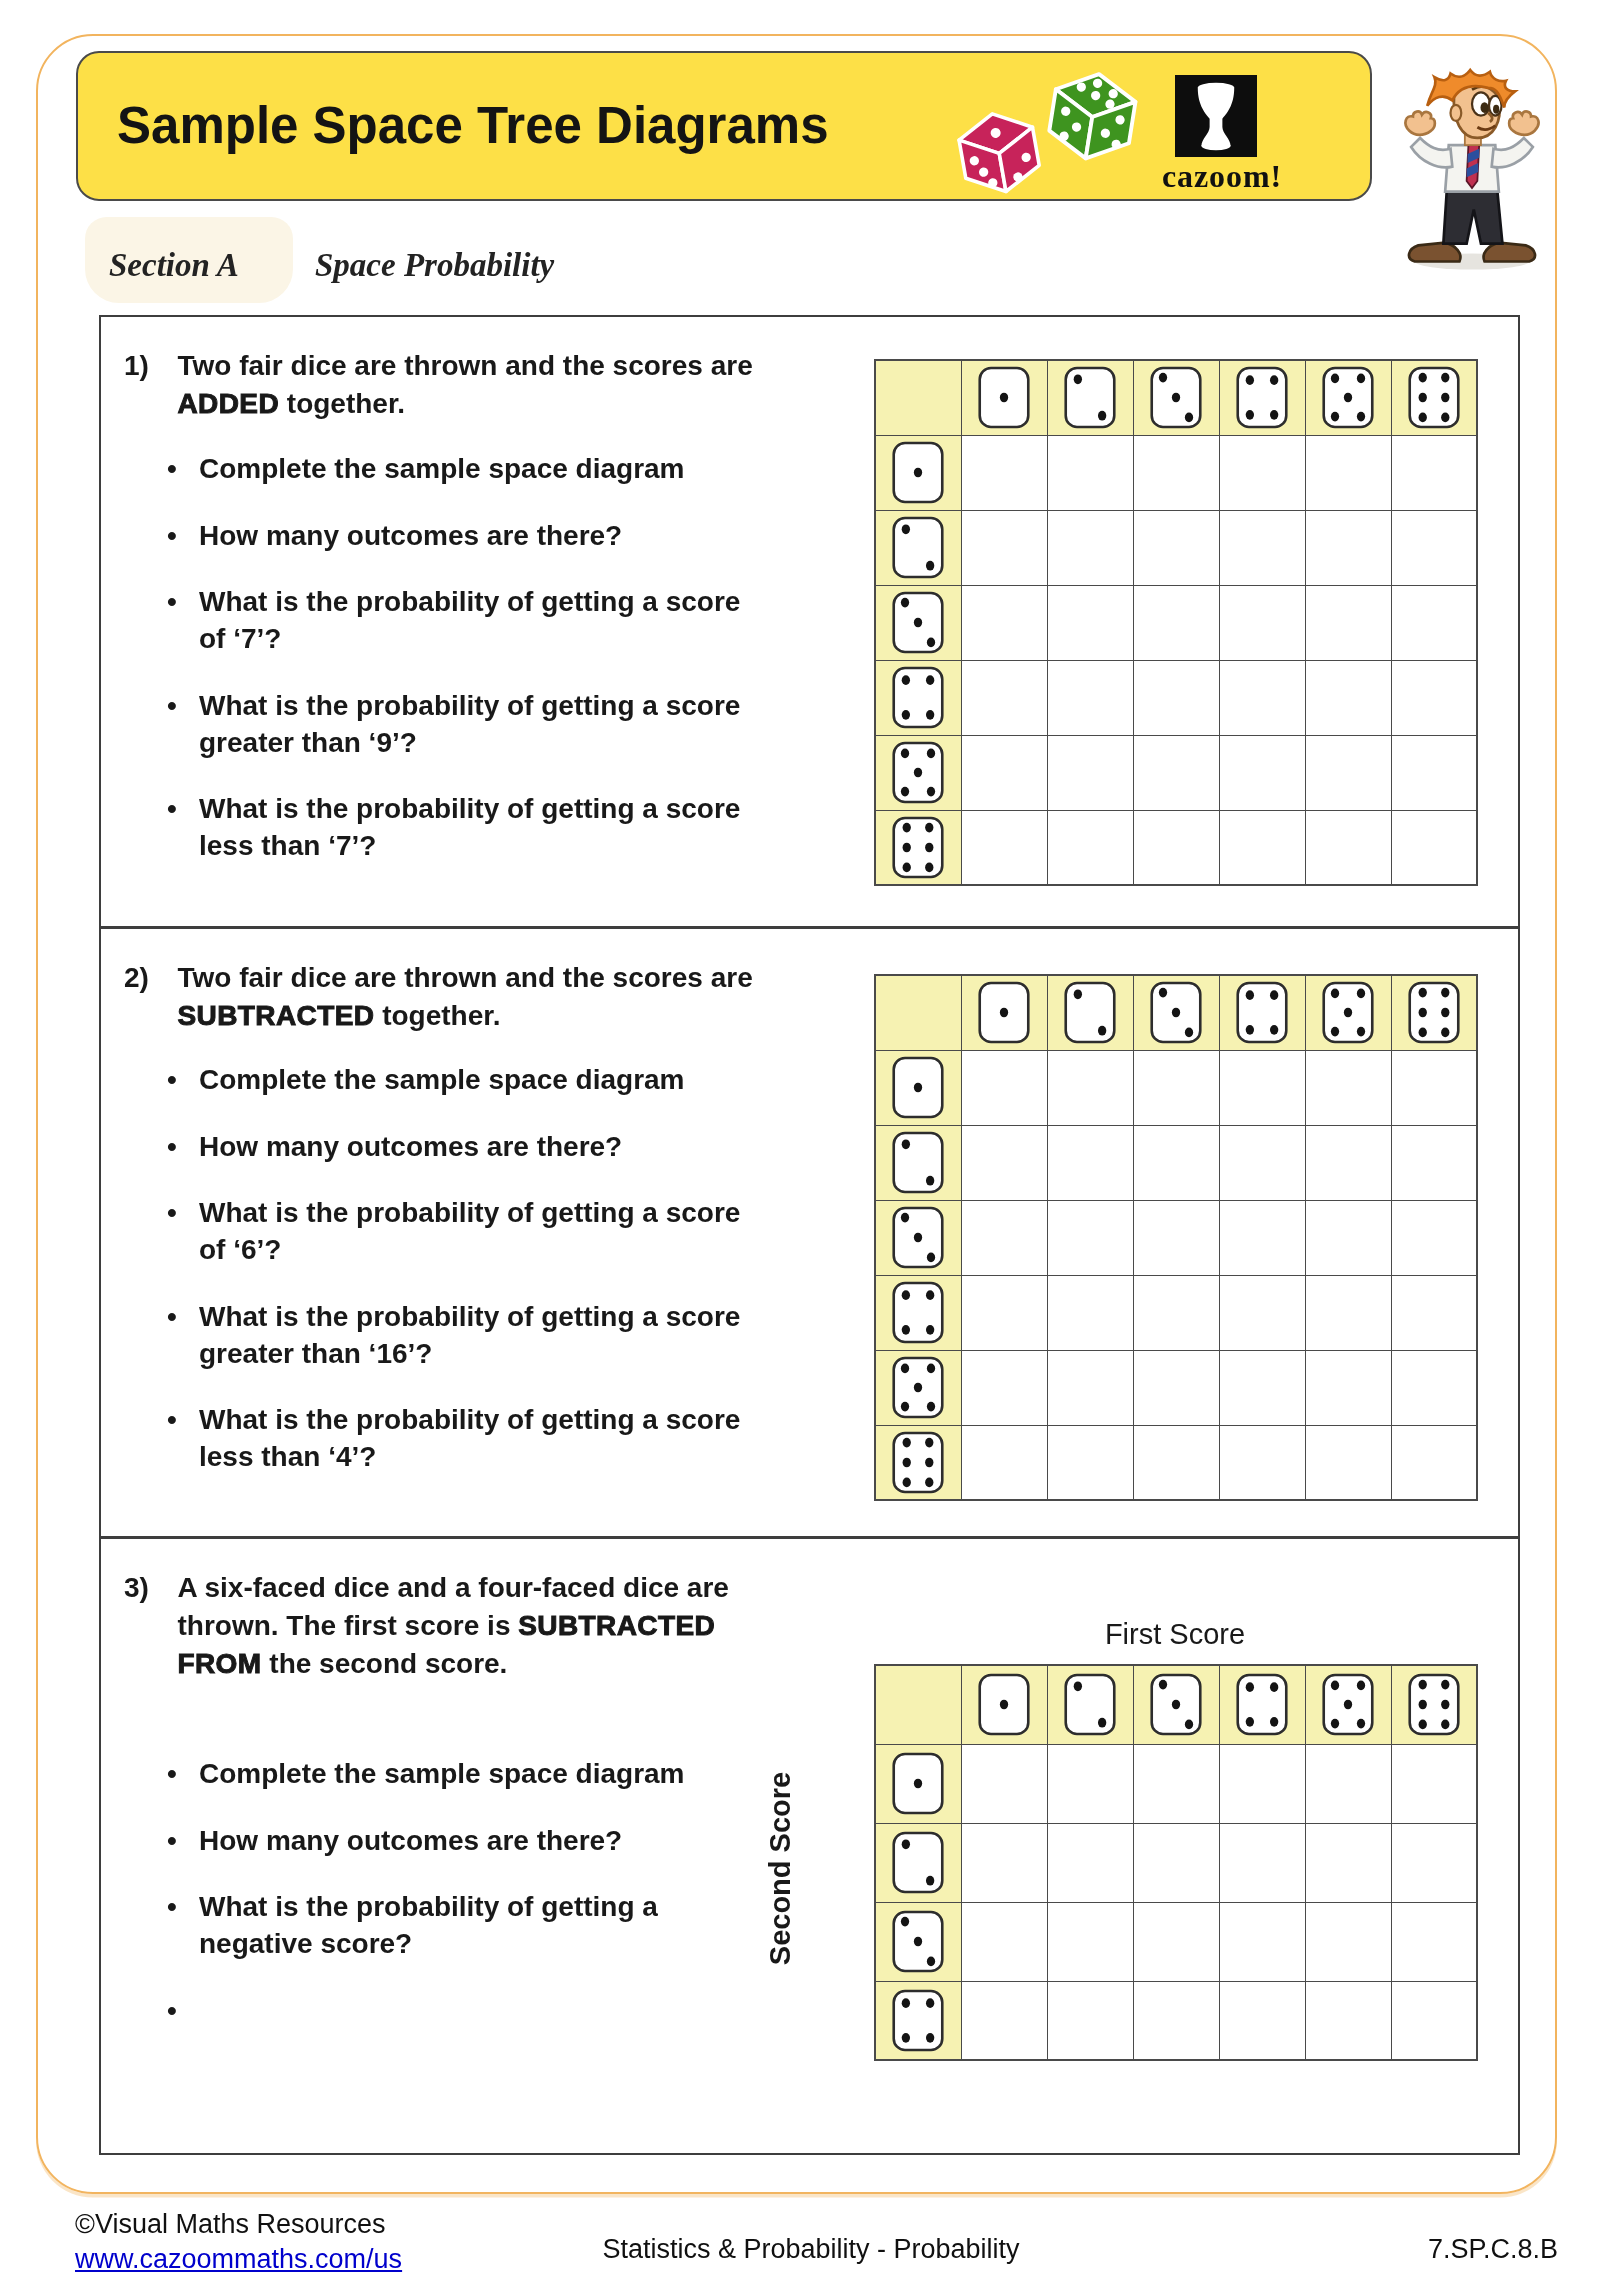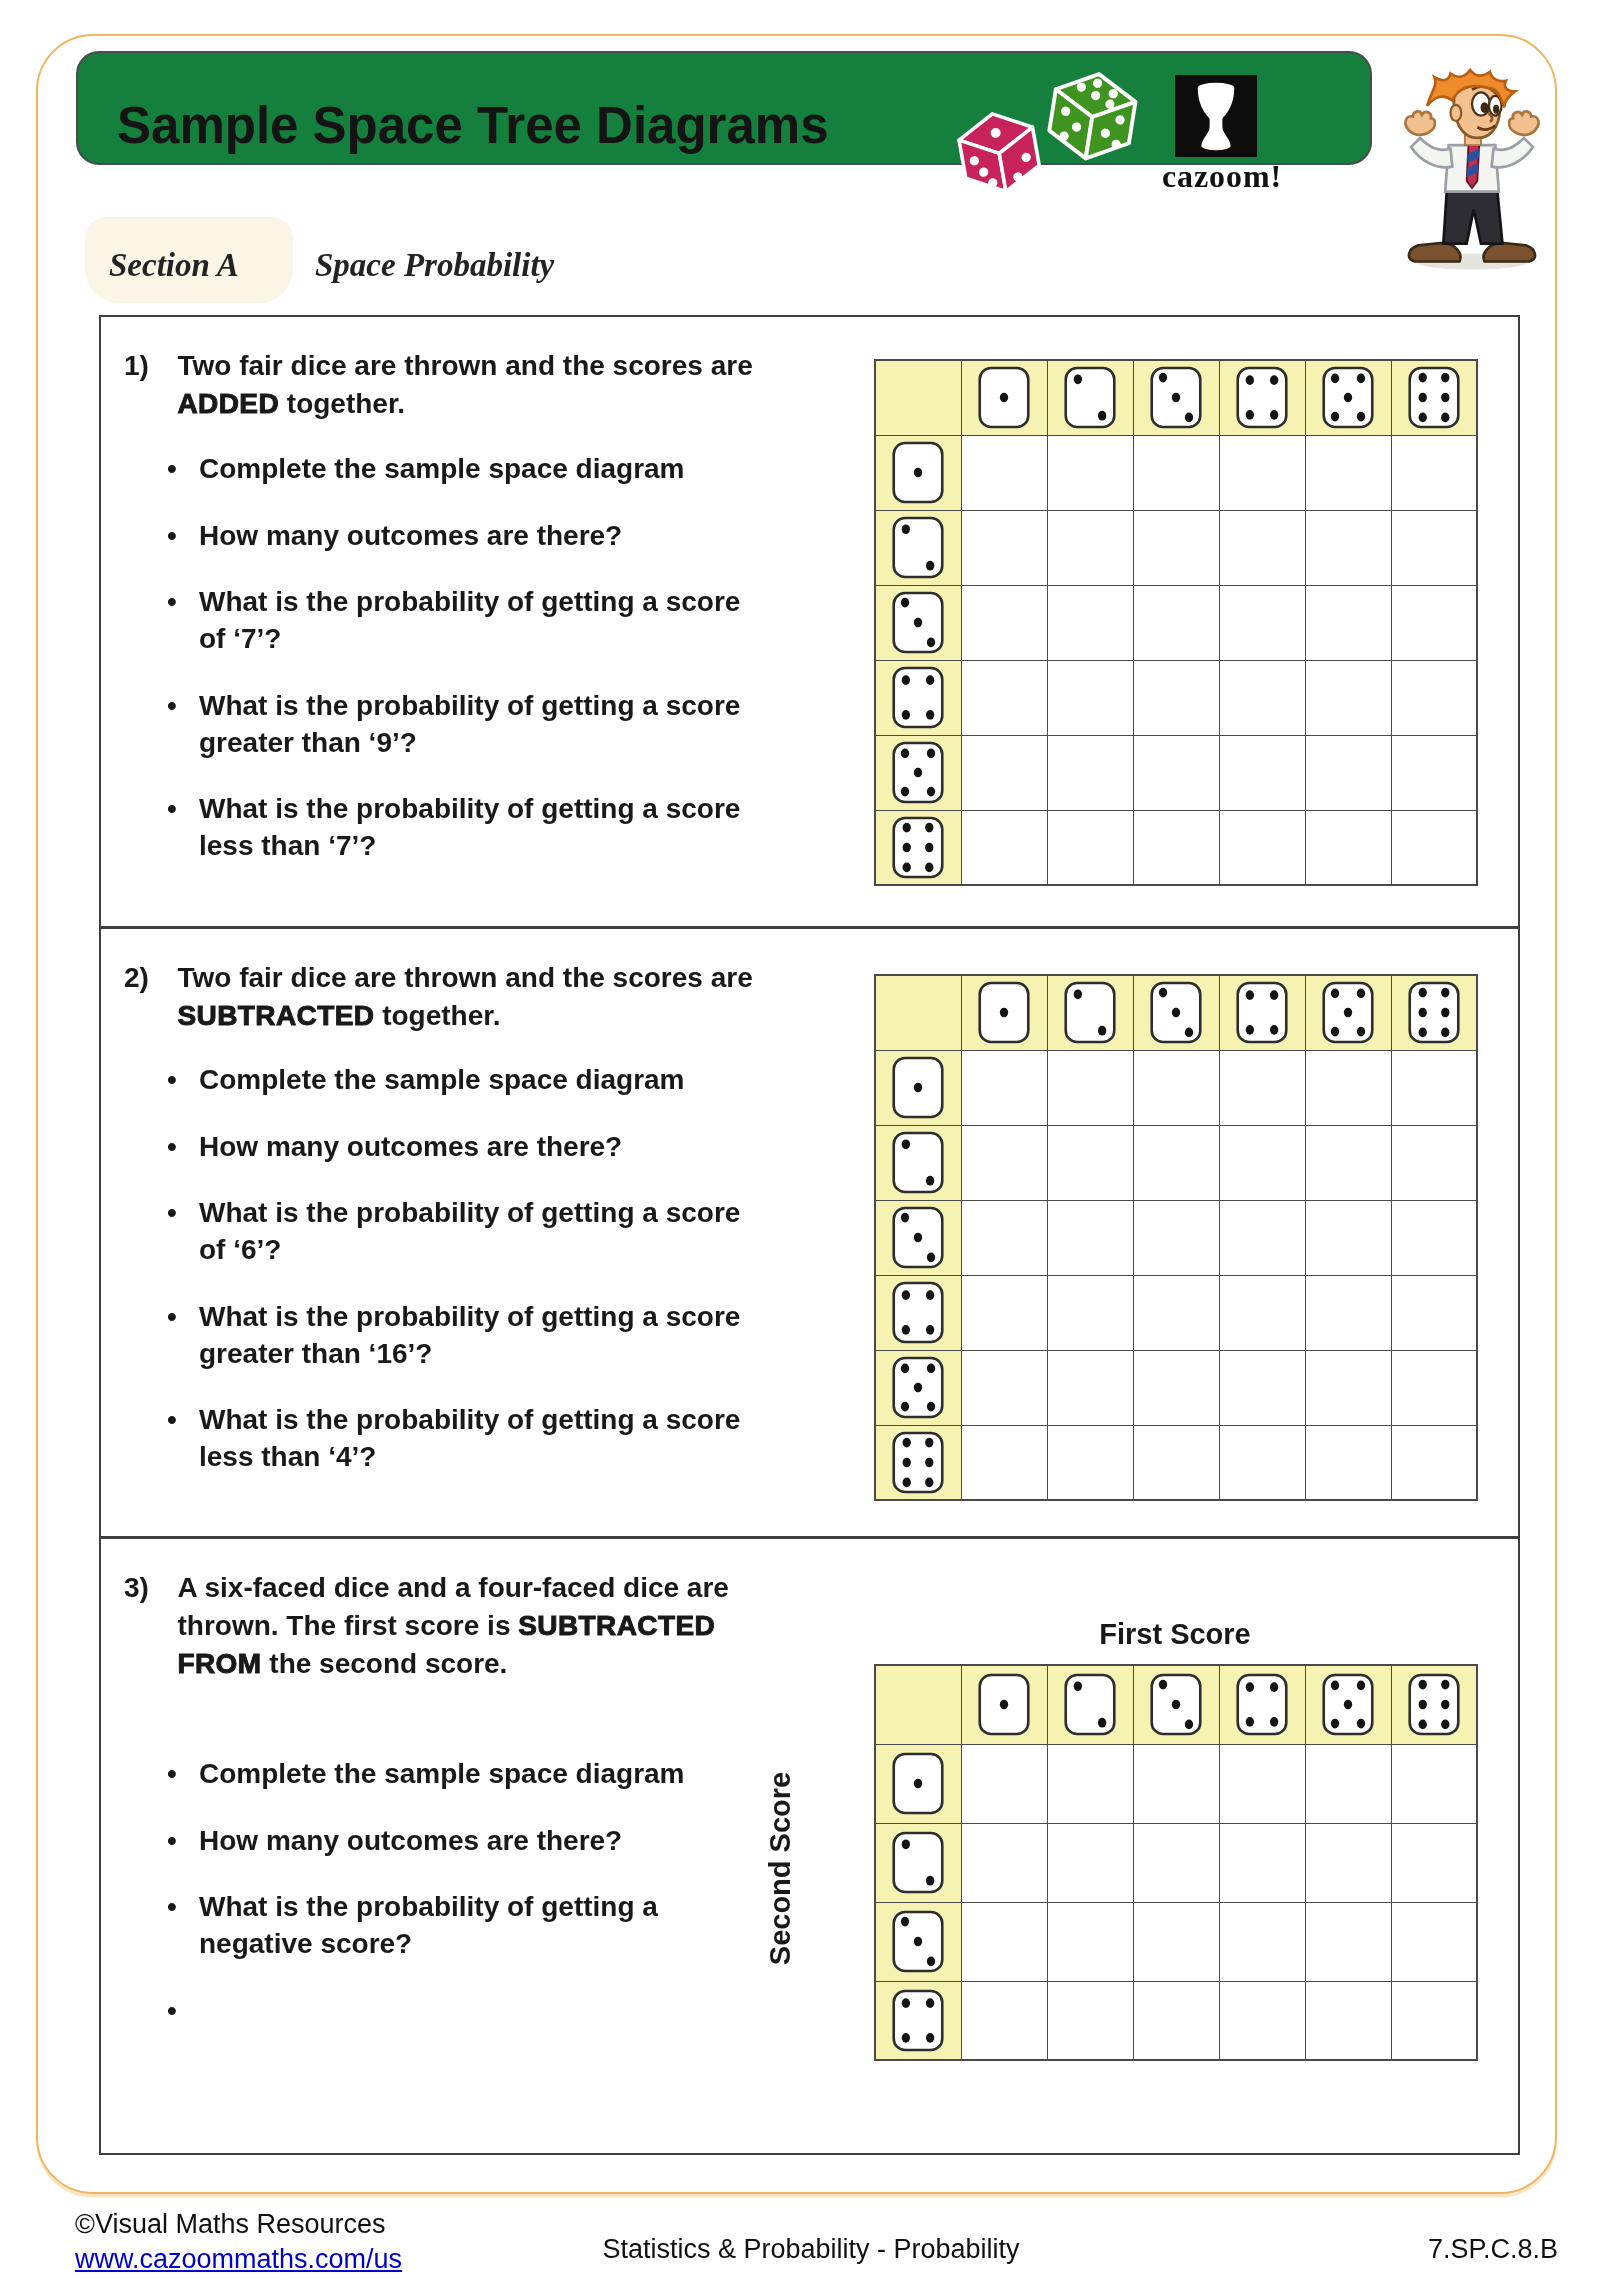--- a/index.html
+++ b/index.html
@@ -12,22 +12,22 @@
 
   
   .outer-frame {
     position:absolute; left:36px; top:34px; width:1521px; height:2160px;
     border:2.7px solid #f2b45e; border-radius:57px;
     box-shadow:0 3.6px 0 rgba(242,180,94,.35);
   }
 
   
   .header-box {
-    position:absolute; left:76px; top:51px; width:1296px; height:114px;
-    background:#15803d; border:2.7px solid #4a4a4a; border-radius:23px;
+    position:absolute; left:76px; top:51px; width:1296px; height:150px;
+    background:#fde047; border:2.7px solid #4a4a4a; border-radius:23px;
   }
   .page-title {
     position:absolute; left:39px; top:43px;
     font-size:51px; font-weight:bold; letter-spacing:0px; color:#141414;
     white-space:nowrap;
   }
   .header-icons { position:absolute; right:56px; top:9px; width:358px; height:134px; }
   .red-die  { position:absolute; left:0px;  top:47px; transform:rotate(-10deg); }
   .green-die{ position:absolute; left:90px; top:7.2px;  transform:rotate(9deg); }
   .cazoom-logo { position:absolute; left:206px; top:12.5px; width:107px; text-align:center; }
@@ -91,21 +91,21 @@
   table.ss-table td {
     width:86px; height:75px; padding:0; text-align:center; vertical-align:middle;
     border:1.8px solid #4a4a4a; background:#ffffff;
   }
   .q3 table.ss-table td { height:79px; }
   table.ss-table td.hd { background:#f6f2b2; }
   table.ss-table svg { display:block; margin:0 auto; }
 
   .x-label {
     position:absolute; left:773px; top:79px; width:602px; text-align:center;
-    font-size:29px; font-weight:bold; color:#191919;
+    font-size:29px; font-weight:normal; color:#191919;
   }
   .y-label {
     position:absolute; left:473px; top:313px; width:412px; text-align:center;
     transform:rotate(-90deg);
     font-size:29px; font-weight:bold; color:#191919;
   }
 
   
   .footer-copyright { position:absolute; left:75px; top:2209px; font-size:27px; color:#101010; }
   .footer-link { position:absolute; left:75px; top:2244px; font-size:27px; color:#0000cc; text-decoration:underline; cursor:pointer; }

